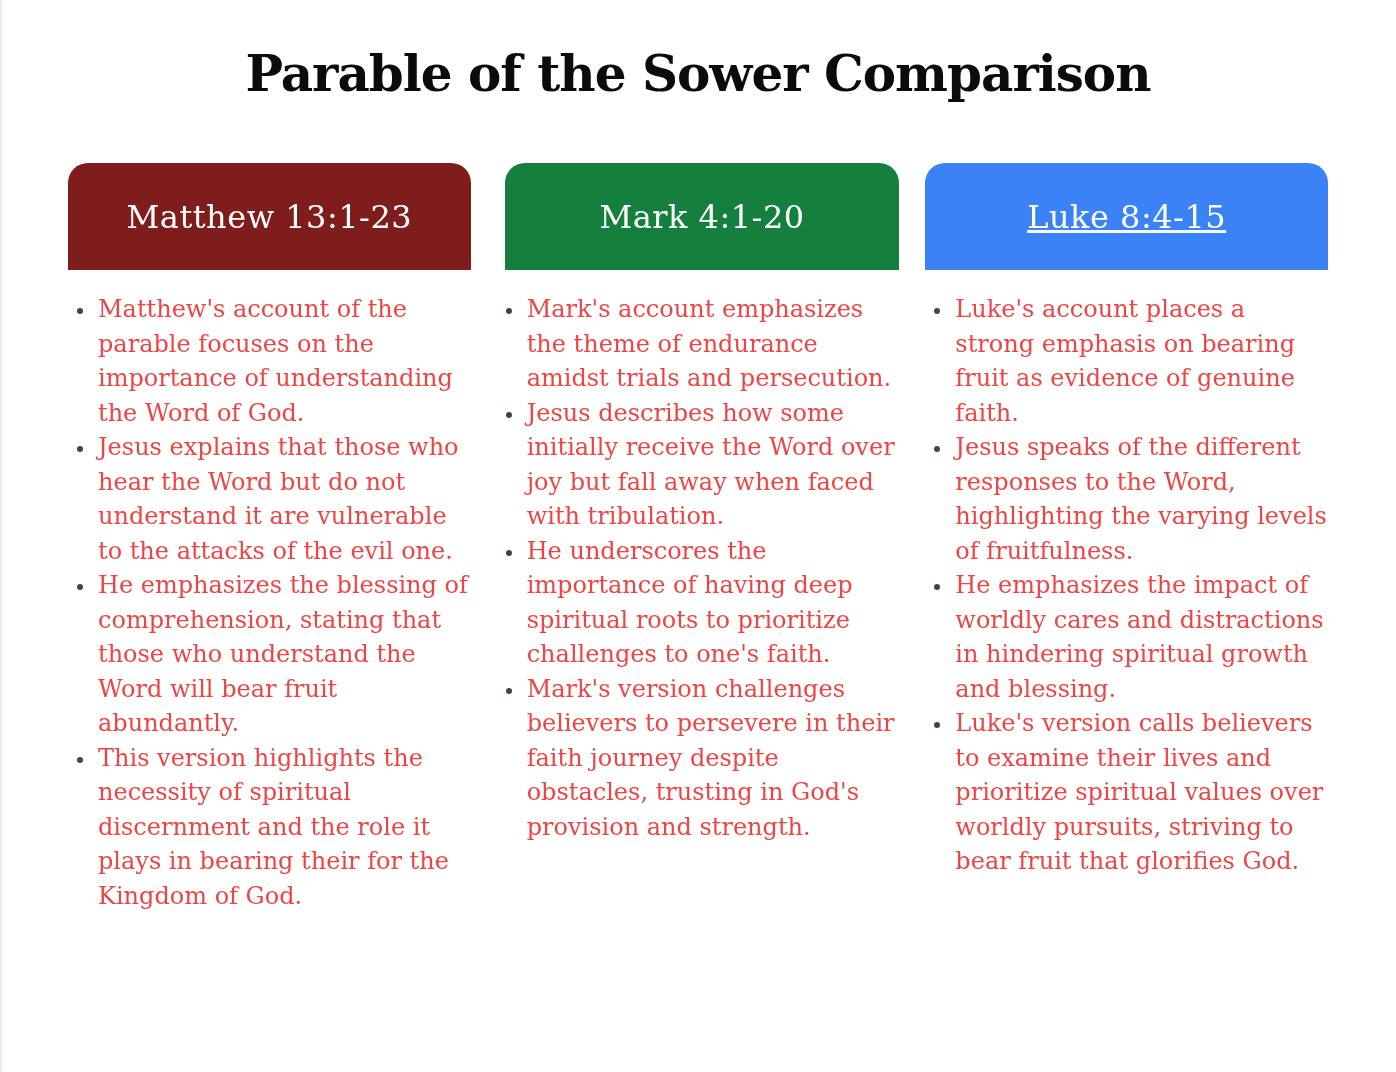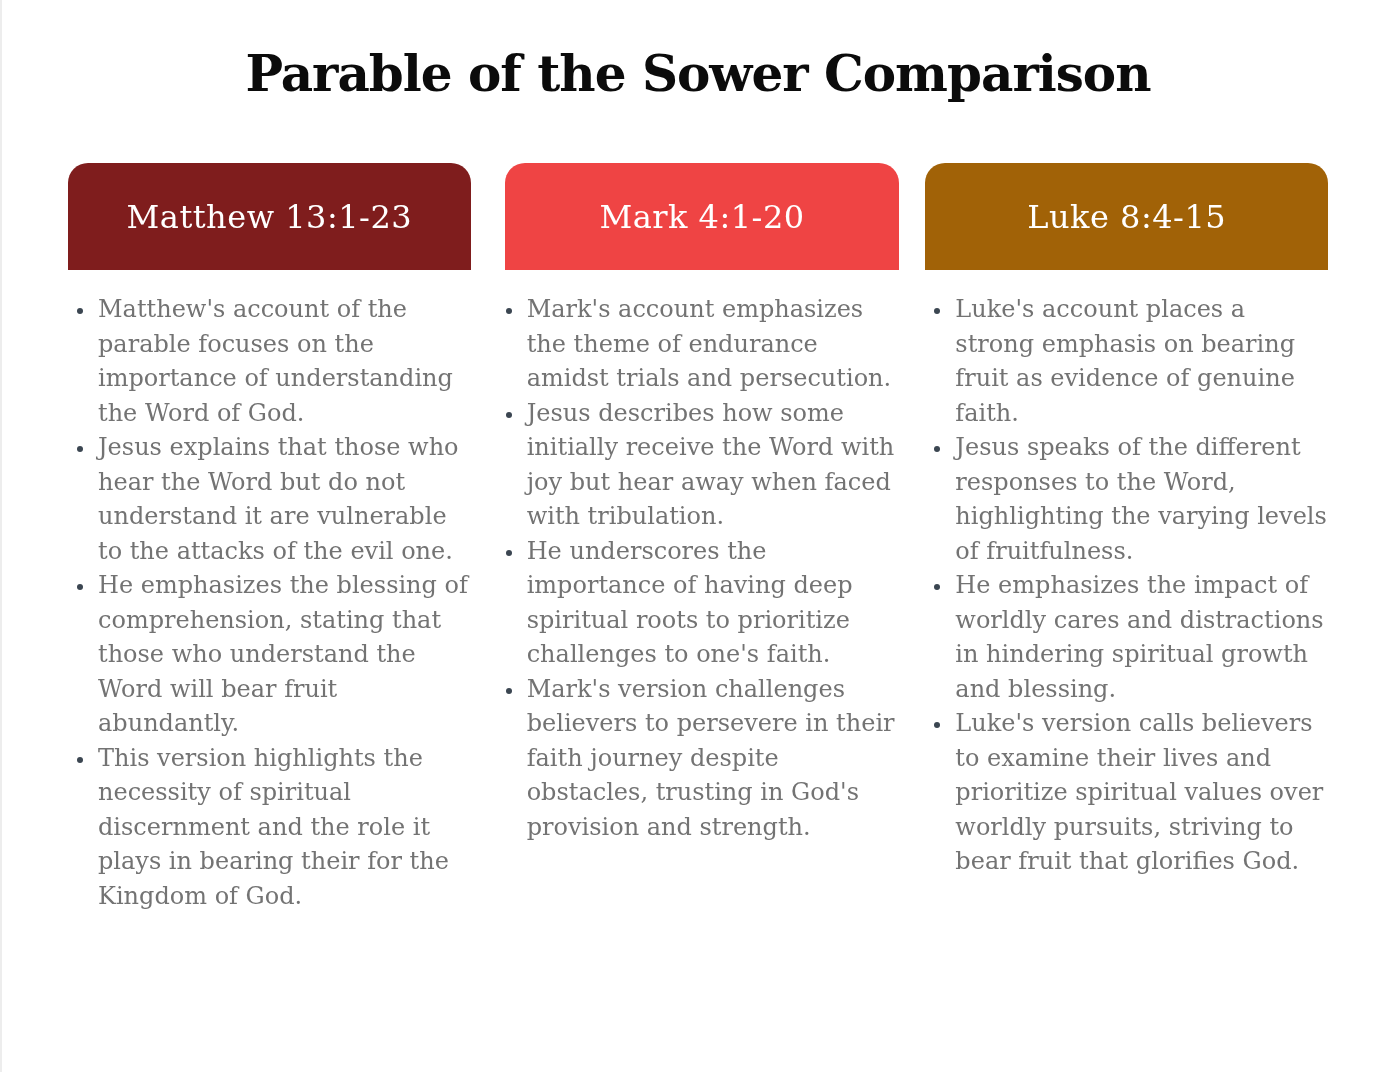--- a/index.html
+++ b/index.html
@@ -52,21 +52,21 @@
     font-weight: 400;
     letter-spacing: 0.5px;
   }
   .col-body {
     padding-top: 22px;
   }
   .bullet-list {
     margin: 0;
     padding: 0 0 0 28px;
     list-style: disc outside;
-    color: #737373;
+    color: #ef4444;
     font-size: 24px;
     line-height: 34.5px;
   }
   .bullet-list li {
     margin: 0;
     padding-left: 2px;
   }
   .bullet-list li::marker {
     color: #3b4651;
     font-size: 20px;
@@ -87,33 +87,33 @@
       <ul class="bullet-list">
         <li>Matthew's account of the parable focuses on the importance of understanding the Word of God.</li>
         <li>Jesus explains that those who hear the Word but do not understand it are vulnerable to the attacks of the evil one.</li>
         <li>He emphasizes the blessing of comprehension, stating that those who understand the Word will bear fruit abundantly.</li>
         <li>This version highlights the necessity of spiritual discernment and the role it plays in bearing their for the Kingdom of God.</li>
       </ul>
     </div>
   </div>
 
   <div class="column">
-    <div class="col-header" style="background-color: #ef4444; margin-left: 8px;">Mark 4:1-20</div>
+    <div class="col-header" style="background-color: #15803d; margin-left: 8px;">Mark 4:1-20</div>
     <div class="col-body">
       <ul class="bullet-list">
         <li>Mark's account emphasizes the theme of endurance amidst trials and persecution.</li>
-        <li>Jesus describes how some initially receive the Word with joy but hear away when faced with tribulation.</li>
+        <li>Jesus describes how some initially receive the Word over joy but fall away when faced with tribulation.</li>
         <li>He underscores the importance of having deep spiritual roots to prioritize challenges to one's faith.</li>
         <li>Mark's version challenges believers to persevere in their faith journey despite obstacles, trusting in God's provision and strength.</li>
       </ul>
     </div>
   </div>
 
   <div class="column">
-    <div class="col-header" style="background-color: #a16207;">Luke 8:4-15</div>
+    <div class="col-header" style="background-color: #3b82f6; text-decoration: underline;">Luke 8:4-15</div>
     <div class="col-body">
       <ul class="bullet-list">
         <li>Luke's account places a strong emphasis on bearing fruit as evidence of genuine faith.</li>
         <li>Jesus speaks of the different responses to the Word, highlighting the varying levels of fruitfulness.</li>
         <li>He emphasizes the impact of worldly cares and distractions in hindering spiritual growth and blessing.</li>
         <li>Luke's version calls believers to examine their lives and prioritize spiritual values over worldly pursuits, striving to bear fruit that glorifies God.</li>
       </ul>
     </div>
   </div>
 

